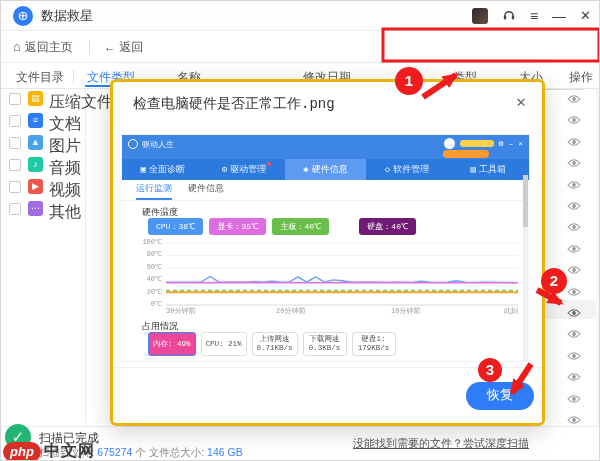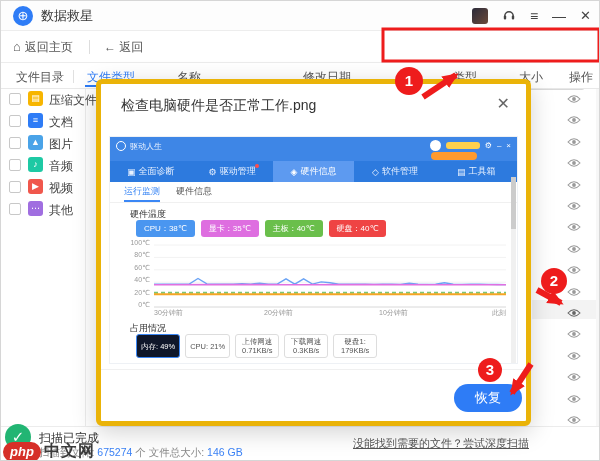--- a/index.html
+++ b/index.html
@@ -37,41 +37,41 @@
   .lh-filetype { left:86px; color:#2e7cf6; }
   .lh-underline { position:absolute; left:84px; top:84px; width:54px; height:2px; background:#2e7cf6; }
   .lh-cb { position:absolute; left:155px; top:69px; width:13px; height:13px; border:1px solid #c8c8c8; border-radius:2px; background:#fff; }
   .col-name { left:176px; } .col-date { left:302px;text-align:right; } .col-type { left:452px; } .col-size { left:518px; } .col-act { left:568px; }
 
   
   .sidebar { position:absolute; left:0; top:88px; width:85px; height:337px; border-right:1px solid #ececec; background:#fff; }
   .side-item { position:absolute; left:0; width:85px; height:20px; }
   .side-cb { position:absolute; left:8px; top:2px; width:12px; height:12px; border:1px solid #c8c8c8; border-radius:2px; background:#fff; }
   .side-ic { position:absolute; left:27px; top:0; width:15px; height:15px; border-radius:3px; color:#fff; font-size:9px; line-height:15px; text-align:center; }
-  .side-lb { position:absolute; left:48px; top:1px; font-size:12px; color:#444; white-space:nowrap; }
+  .side-lb { position:absolute; left:48px; top:1px; font-size:16px; color:#444; white-space:nowrap; }
 
   
   .row-highlight { position:absolute; left:531px; top:299px; width:69px; height:19px; background:#f3f3f3; }
   .eye { position:absolute; left:566px; width:14px; height:10px; }
   .main-scroll { position:absolute; left:595px; top:88px; width:5px; height:337px; background:#f7f7f7; }
 
   
   .statusbar { position:absolute; left:0; top:425px; width:600px; height:36px; border-top:1px solid #ececec; background:#fff; }
   .check-circle { position:absolute; left:4px; top:-3px; width:26px; height:26px; border-radius:50%; background:#22b573; color:#fff; font-size:15px; font-weight:bold; line-height:26px; text-align:center; }
   .sb-status { position:absolute; left:38px; top:3px; font-size:12px; color:#333; }
   .sb-detail { position:absolute; left:38px; top:19px; font-size:10.5px; color:#888; white-space:nowrap; }
   .sb-detail .num { color:#3b82f6; }
   .sb-link { position:absolute; left:352px; top:9px; font-size:11px; color:#555; text-decoration:underline; }
   .sb-recover { position:absolute; left:520px; top:4px; width:72px; height:24px; border-radius:4px; background:#f0f0f0; color:#b2b2b2; font-size:12px; text-align:center; line-height:24px; }
   .watermark { position:absolute; left:2px; top:14px; display:flex; align-items:center; z-index:30; }
   .wm-php { width:38px; height:20px; border-radius:10px; background:#d62f28; color:#fff; font-weight:bold; font-style:italic; font-size:13px; text-align:center; line-height:20px; }
   .wm-cn { margin-left:3px; font-size:16px; font-weight:bold; color:#3a3a3a; letter-spacing:1px; }
 
   
-  .modal { position:absolute; left:95px; top:78px; width:435px; height:347px; background:#fff; border:5px solid #eab308; border-radius:6px; box-shadow:0 6px 24px rgba(0,0,0,.18); z-index:10; }
+  .modal { position:absolute; left:109px; top:78px; width:435px; height:347px; background:#fff; border:3px solid #eab308; border-radius:6px; box-shadow:0 6px 24px rgba(0,0,0,.18); z-index:10;font-family:Liberation Mono, monospace; }
   .m-title { position:absolute; left:20px; top:13px; font-size:14px; color:#333; }
   .m-close { position:absolute; right:16px; top:10px; font-size:16px; color:#666; }
   .m-footerline { position:absolute; left:0; top:285px; width:100%; height:1px; background:#f0f0f0; }
   .m-recover { position:absolute; left:353px; top:300px; width:68px; height:28px; border-radius:14px; background:#2e7cf6; color:#fff; font-size:13px; text-align:center; line-height:28px; }
 
   
   .preview { position:absolute; left:8px; top:52px; width:409px; height:228px; background:#fff; border:1px solid #eef1f5; overflow:hidden; }
   .p-titlebar { position:relative; height:24px; background:#3e86e6; color:#fff; }
   .p-logo { position:absolute; left:6px; top:4px; width:10px; height:10px; border:1px solid #fff; border-radius:50%; font-size:6px; line-height:9px; text-align:center; }
   .p-apptitle { position:absolute; left:20px; top:4px; font-size:8px; color:#eaf2ff; }
@@ -93,21 +93,21 @@
   .p-pills { position:absolute; left:26px; top:38px; display:flex; gap:6px; }
   .p-pill { height:17px; line-height:17px; padding:0 8px; border-radius:3px; color:#fff; font-size:8px; white-space:nowrap; }
   .p-chart { position:absolute; left:4px; top:58px; width:396px; height:76px; }
   .p-ylab { position:absolute; right:360px; font-size:7px; color:#999; width:32px; text-align:right; }
   .p-plot { position:absolute; left:40px; top:3px; }
   .p-xlabs { position:absolute; left:40px; top:68px; width:352px; height:9px; font-size:7px; color:#999; }
   .p-xlab { position:absolute; top:0; }
   .p-usage-title { position:absolute; left:20px; top:140px; font-size:9px; color:#333; }
   .p-upills { position:absolute; left:26px; top:152px; display:flex; gap:5px; }
   .p-upill { min-width:44px; height:24px; border:1px solid #ddd; border-radius:3px; background:#fff; font-size:7.5px; color:#555; text-align:center; display:flex; flex-direction:column; justify-content:center; padding:0 4px; line-height:9px; }
-  .p-upill.active { background:#0f172a; border-color:#3b87f5; color:#fff; }
+  .p-upill.active { background:#ec4899; border-color:#3b87f5; color:#fff; }
   .p-scroll { position:absolute; right:1px; top:40px; width:5px; height:186px; background:#f0f0f0; }
   .p-thumb { position:absolute; right:1px; top:40px; width:5px; height:52px; background:#ccc; }
 
   
   .annotations { position:absolute; left:0; top:0; width:600px; height:461px; z-index:40; pointer-events:none; }
   .badge-num { font-size:15px; font-weight:bold; fill:#fff; }
 </style>
 </head>
 <body>
 
@@ -306,21 +306,21 @@
         <div class="p-subtabs" id="psubtabs">
             <span class="p-subtab active">运行监测</span>
             <span class="p-subtab">硬件信息</span>
           </div>
         <div class="p-subline"></div>
         <div class="p-temp-title">硬件温度</div>
         <div class="p-pills" id="temppills">
             <span class="p-pill" style="background: rgb(74, 150, 240);">CPU：38℃</span>
             <span class="p-pill" style="background: rgb(222, 110, 224);">显卡：35℃</span>
             <span class="p-pill" style="background: rgb(106, 191, 75); padding-left: 8px;">主板：40℃</span>
-            <span class="p-pill" style="background: #ef4444;">硬盘：40℃</span>
+            <span class="p-pill" style="background: #701a75; margin-left: 24px;">硬盘：40℃</span>
           </div>
         <div class="p-chart" id="tempchart">
             <span class="p-ylab" style="top:-1px">100℃</span>
             <span class="p-ylab" style="top:11.4px">80℃</span>
             <span class="p-ylab" style="top:23.8px">60℃</span>
             <span class="p-ylab" style="top:36.2px">40℃</span>
             <span class="p-ylab" style="top:48.6px">20℃</span>
             <span class="p-ylab" style="top:61px">0℃</span>
             <svg class="p-plot" width="352" height="66" viewBox="0 -2 352 66">
               <line x1="0" y1="0" x2="352" y2="0" stroke="#f2f2f2" stroke-width="1"></line>

